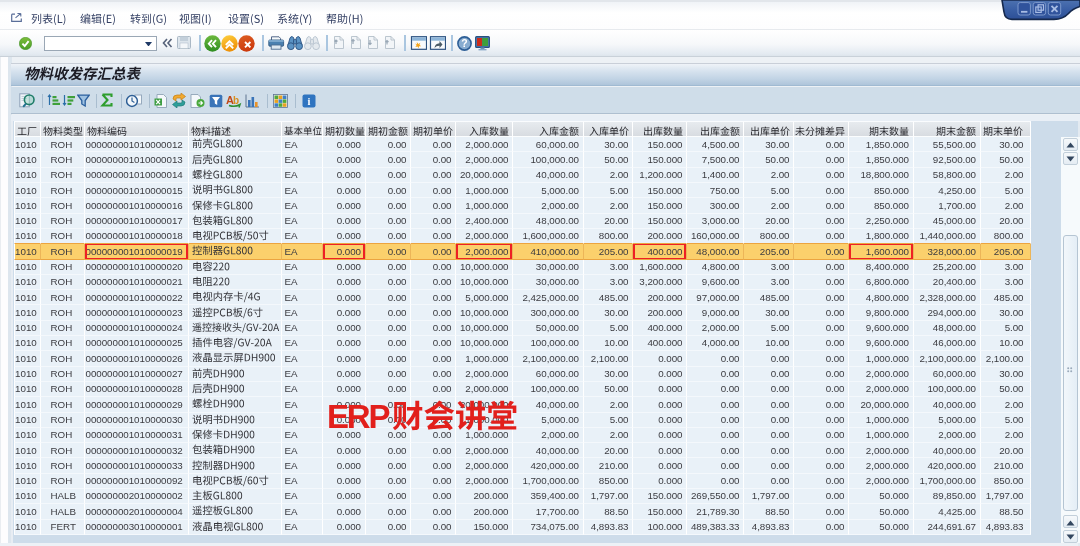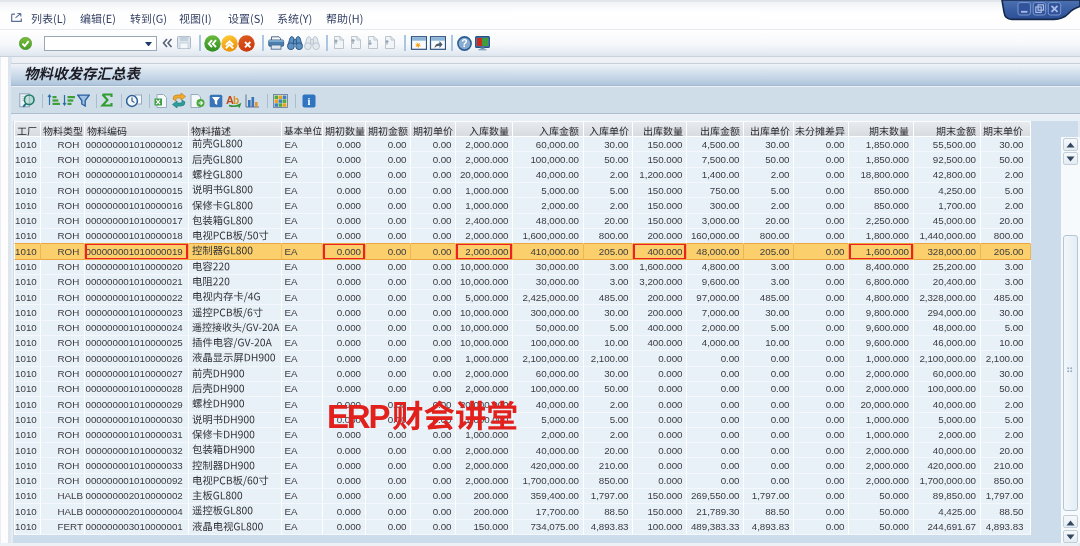--- a/index.html
+++ b/index.html
@@ -21,21 +21,21 @@
 #grid{position:absolute;left:14px;top:121px;width:1016.5px;border-collapse:separate;border-spacing:0;table-layout:fixed;font-size:9.8px;color:#3b3b40;border-top:1.5px solid #fafcfe}
 #grid th,#grid td{overflow:hidden;white-space:nowrap;border-right:1px solid #fff;font-weight:normal}
 #grid td{height:15.3px;border-bottom:1.9px solid #f4f8fc;background:#e9f1f8;line-height:13.4px}
 #grid tr.hd th{height:15.2px;background:linear-gradient(#e7ebef,#d8dce1);border-bottom:1.5px solid #fbfdfe;position:relative}
 #grid tr.hd th svg{position:absolute;bottom:1.2px}
 #grid tr.hd th.tl svg{left:2px}
 #grid tr.hd th.tr svg{right:3.5px}
 #grid tr.hd th:last-child svg{right:7px}
 #grid .tl{text-align:left;padding-left:3px}
 #grid td:nth-child(1){padding-left:0}
-#grid td:nth-child(2){padding-left:17px}
+#grid td:nth-child(2){padding-left:10px}
 #grid td:nth-child(3){padding-left:1px}
 #grid .tr{text-align:right;padding-right:3.5px}
 #grid .num{letter-spacing:-0.05px}
 #grid td:last-child{padding-right:6px}
 #grid tr.prehl td{border-bottom-color:#eca43f}
 #grid tr.hl td{background:#fbd06c;border-right-color:#ecb558;border-bottom-color:#eba440}
 #grid td.rb{position:relative}
 #grid td.rb:after{content:"";position:absolute;left:0;right:0;top:-1px;bottom:-1px;border:2px solid #ee2024}
 #grid th:first-child,#grid td:first-child{border-left:1px solid #fff}
 #watermark{position:absolute}
@@ -789,21 +789,21 @@
           <td class="tr num">0.00</td>
           <td class="tr num">0.00</td>
           <td class="tr num">20,000.000</td>
           <td class="tr num">40,000.00</td>
           <td class="tr num">2.00</td>
           <td class="tr num">1,200.000</td>
           <td class="tr num">1,400.00</td>
           <td class="tr num">2.00</td>
           <td class="tr num">0.00</td>
           <td class="tr num">18,800.000</td>
-          <td class="tr num">42,800.00</td>
+          <td class="tr num">58,800.00</td>
           <td class="tr num">2.00</td>
         </tr>
         <tr class="">
           <td class="tl">1010</td>
           <td class="tl">ROH</td>
           <td class="tl num">000000001010000015</td>
           <td class="tl"><svg class="tx " style="width:61.0px;height:9.31px;fill:#333338;" viewBox="0 -900 5897 900" overflow="visible">
               <g>
                 <use href="#g400_8bf4" x="0"></use>
                 <use href="#g400_660e" x="1000"></use>
@@ -1061,21 +1061,21 @@
               </g>
             </svg></td>
           <td class="tl">EA</td>
           <td class="tr num">0.000</td>
           <td class="tr num">0.00</td>
           <td class="tr num">0.00</td>
           <td class="tr num">10,000.000</td>
           <td class="tr num">300,000.00</td>
           <td class="tr num">30.00</td>
           <td class="tr num">200.000</td>
-          <td class="tr num">7,000.00</td>
+          <td class="tr num">9,000.00</td>
           <td class="tr num">30.00</td>
           <td class="tr num">0.00</td>
           <td class="tr num">9,800.000</td>
           <td class="tr num">294,000.00</td>
           <td class="tr num">30.00</td>
         </tr>
         <tr class="">
           <td class="tl">1010</td>
           <td class="tl">ROH</td>
           <td class="tl num">000000001010000024</td>

